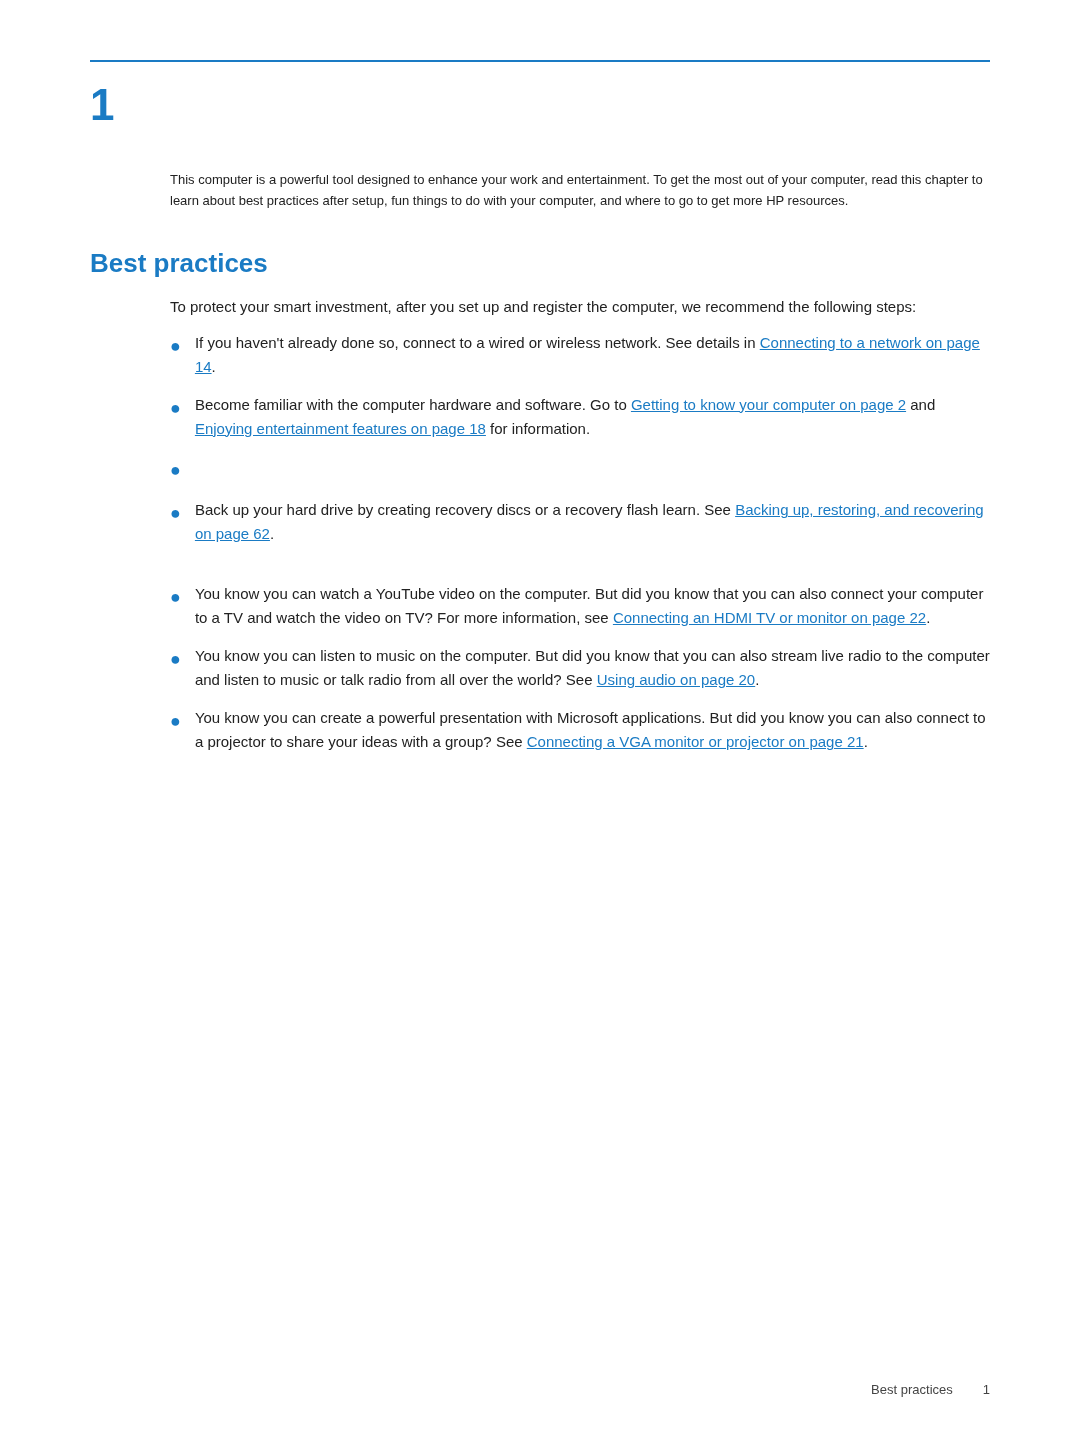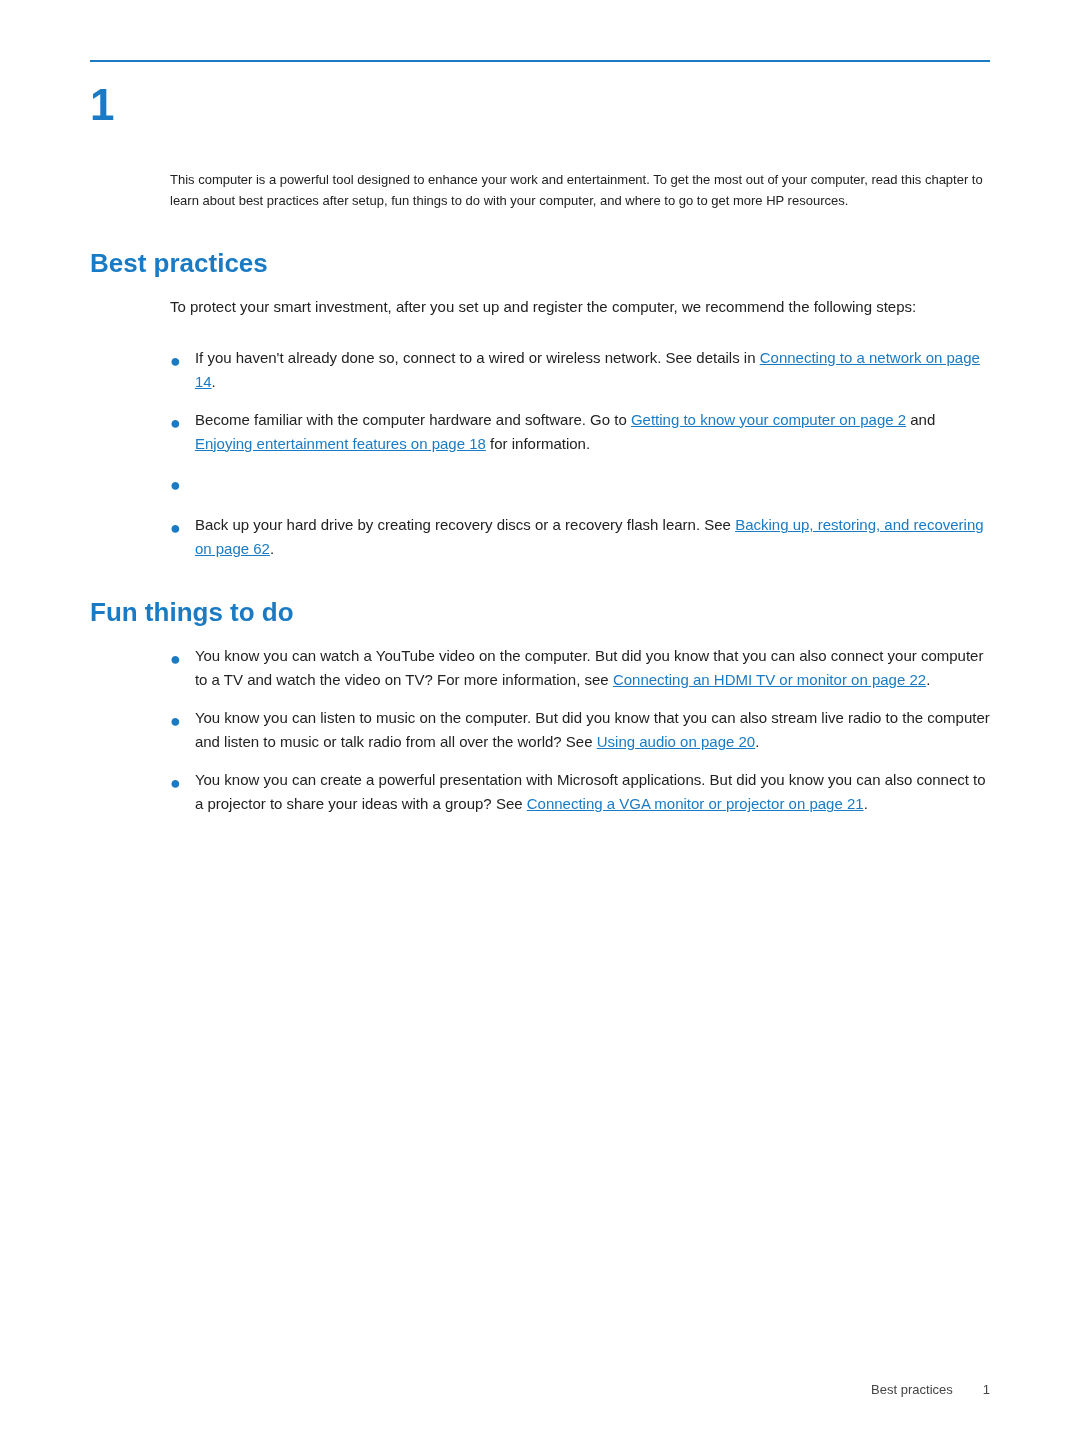--- a/index.html
+++ b/index.html
@@ -55,21 +55,21 @@
 
     .section-title {
       font-size: 26px;
       font-weight: bold;
       color: #1a7bc4;
       margin-bottom: 16px;
     }
 
     .section-intro {
       margin-left: 80px;
-      margin-bottom: 27px;
+      margin-bottom: 12px;
       line-height: 1.6;
       font-size: 15px;
     }
 
     .bullet-list {
       margin-left: 80px;
       list-style: none;
       margin-bottom: 36px;
     }
 
@@ -159,21 +159,20 @@
       <li>
         <span class="bullet-dot">●</span>
         <span class="bullet-text">
           <span>Back up your hard drive by creating recovery discs or a recovery flash learn. See </span><a href="#">Backing up, restoring, and recovering on page 62</a><span>.</span>
         </span>
       </li>
     </ul>
   </div>
 
   <div>
-    <h2 class="section-title">Fun things to do</h2>
 
     <ul class="bullet-list">
 
       <li>
         <span class="bullet-dot">●</span>
         <span class="bullet-text">
           <span>You know you can watch a YouTube video on the computer. But did you know that you can also connect your computer to a TV and watch the video on TV? For more information, see </span><a href="#">Connecting an HDMI TV or monitor on page 22</a><span>.</span>
         </span>
       </li>
 

